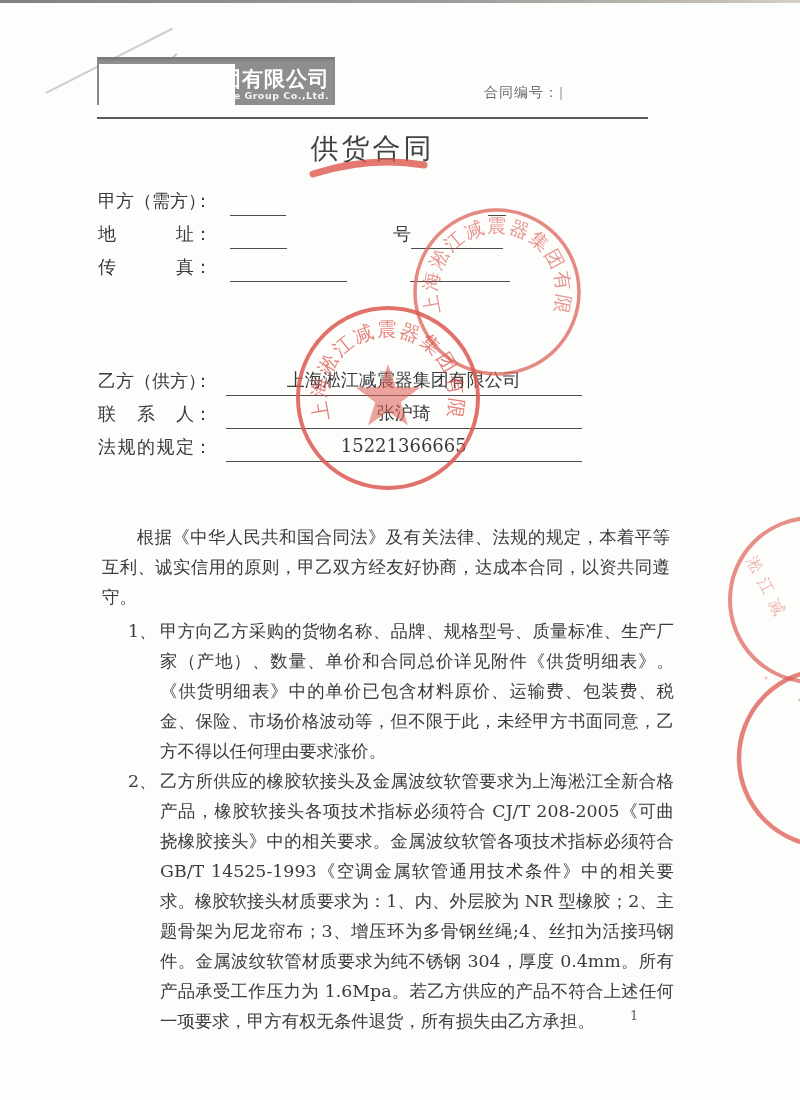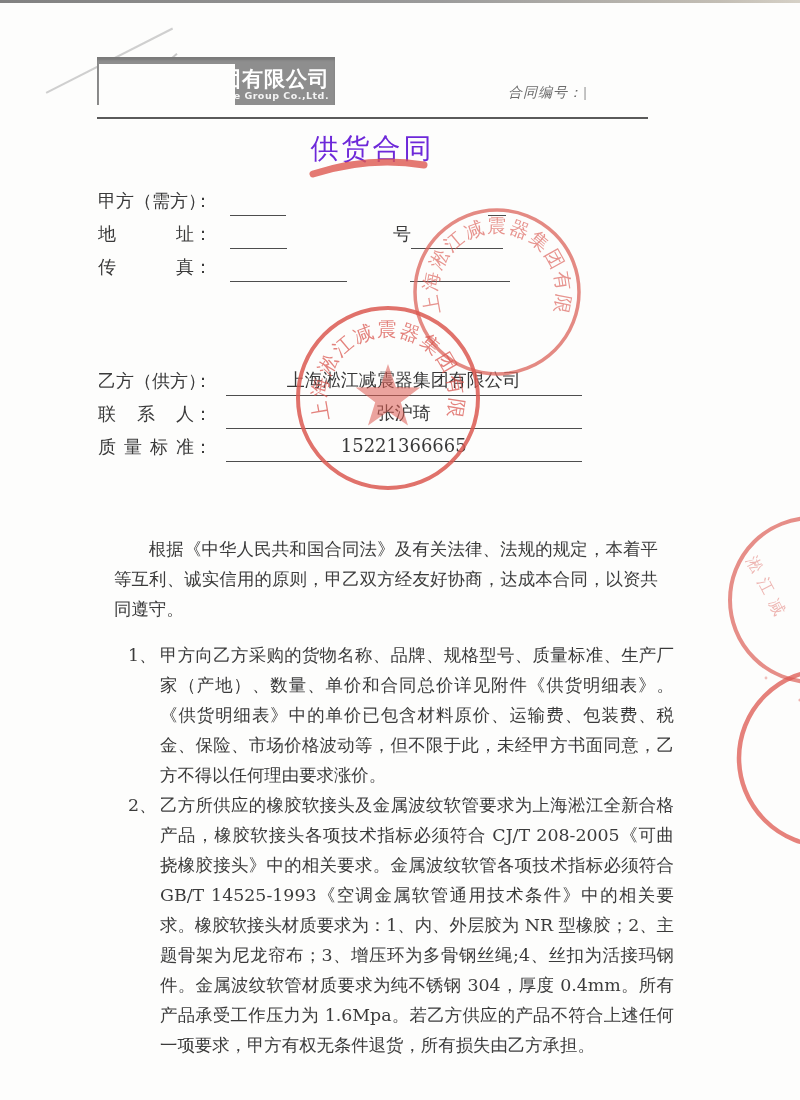--- a/index.html
+++ b/index.html
@@ -12,47 +12,47 @@
   .scratch-dot{position:absolute;left:168px;top:56px;width:10px;height:1.5px;background:#c9c9c9;transform:rotate(-40deg);}
 
   
   .logo-box{position:absolute;left:97px;top:57px;width:238px;height:48px;background:#8e8e8e;
     box-shadow:inset 0 3px 2px rgba(120,120,120,.9);}
   .logo-cn{position:absolute;right:5px;top:8px;font-size:21px;font-weight:bold;color:#fff;
     letter-spacing:1px;font-family:"DejaVu Sans",sans-serif;white-space:nowrap;}
   .logo-en{position:absolute;right:6px;top:33px;font-size:9.5px;font-weight:bold;color:#f4f4f4;
     font-family:"DejaVu Sans",sans-serif;letter-spacing:.5px;white-space:nowrap;}
   .logo-redact{position:absolute;left:2px;top:7px;width:136px;height:41px;background:#fdfdfc;}
-  .contract-no{position:absolute;left:508px;top:84px;font-size:14px;color:#6b6b6b;letter-spacing:1px;font-style:italic;}
+  .contract-no{position:absolute;left:484px;top:84px;font-size:14px;color:#6b6b6b;letter-spacing:1px;}
   .contract-no-val{color:#8a8a8a;font-size:12px;}
   .head-rule{position:absolute;left:97px;top:117px;width:551px;height:1.5px;background:#5a5a5a;}
 
   .doc-title{position:absolute;left:97px;top:130px;width:551px;text-align:center;
-    font-size:28px;letter-spacing:3px;color:#6d28d9;}
+    font-size:28px;letter-spacing:3px;color:#404040;}
 
   
   .party{position:absolute;left:98px;width:560px;font-size:18px;}
   .party-a{top:186px;}
   .party-b{top:366px;}
   .row{position:relative;height:33px;line-height:30px;white-space:nowrap;}
   .lbl{display:inline-block;width:96px;text-align:justify;text-align-last:justify;color:#3a3a3a;}
   .colon{display:inline-block;}
   .ul{display:inline-block;border-bottom:1.3px solid #4d4d4d;height:24px;vertical-align:bottom;margin-left:12px;}
   .ul-a1{width:56px;}
   .ul-a2{width:57px;}
   .ul-a3{width:117px;}
   .rt{position:absolute;top:0;}
   .rt-line{display:inline-block;border-bottom:1.3px solid #4d4d4d;height:24px;vertical-align:bottom;}
   .val-line{display:inline-block;width:356px;margin-left:8px;border-bottom:1.3px solid #4d4d4d;
     text-align:center;height:28px;line-height:26px;vertical-align:bottom;color:#383838;}
 
   
   .body-text{position:absolute;left:98px;top:518px;width:576px;font-size:17.4px;line-height:30px;
     color:#3b3b3b;text-align:justify;}
-  .body-text p{margin:16px;}
+  .body-text p{margin:4px;}
   .intro{text-indent:2em;}
   .sec-head{margin-left:32px;letter-spacing:1px;}
   .item{position:relative;padding-left:62px;}
   .item .num{position:absolute;left:30px;top:0;}
 
   .page-num{position:absolute;left:630px;top:1008px;font-size:13px;color:#5f5f5f;}
 
   .stamps{position:absolute;left:0;top:0;pointer-events:none;}
 </style>
 </head>
@@ -101,21 +101,21 @@
   <div class="party party-b">
     <div class="row">
       <span class="lbl">乙方（供方）</span><span class="colon">：</span>
       <span class="val-line">上海淞江减震器集团有限公司</span>
     </div>
     <div class="row">
       <span class="lbl">联系人</span><span class="colon">：</span>
       <span class="val-line">张沪琦</span>
     </div>
     <div class="row">
-      <span class="lbl">质量标准</span><span class="colon">：</span>
+      <span class="lbl">法规的规定</span><span class="colon">：</span>
       <span class="val-line">15221366665</span>
     </div>
   </div>
 
   <div class="body-text">
     <p class="intro">根据《中华人民共和国合同法》及有关法律、法规的规定，本着平等互利、诚实信用的原则，甲乙双方经友好协商，达成本合同，以资共同遵守。</p>
     <div class="item">
       <span class="num">1、</span>
       <span>甲方向乙方采购的货物名称、品牌、规格型号、质量标准、生产厂家（产地）、数量、单价和合同总价详见附件《供货明细表》。《供货明细表》中的单价已包含材料原价、运输费、包装费、税金、保险、市场价格波动等，但不限于此，未经甲方书面同意，乙方不得以任何理由要求涨价。</span>
     </div>

